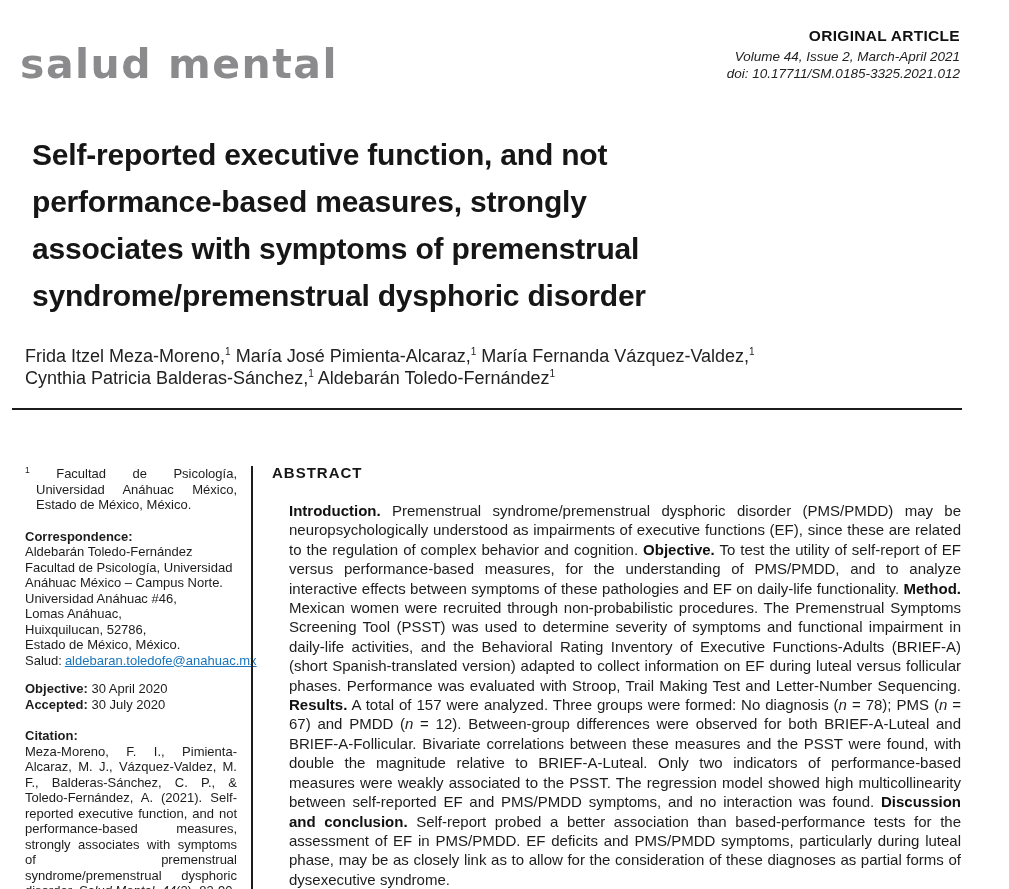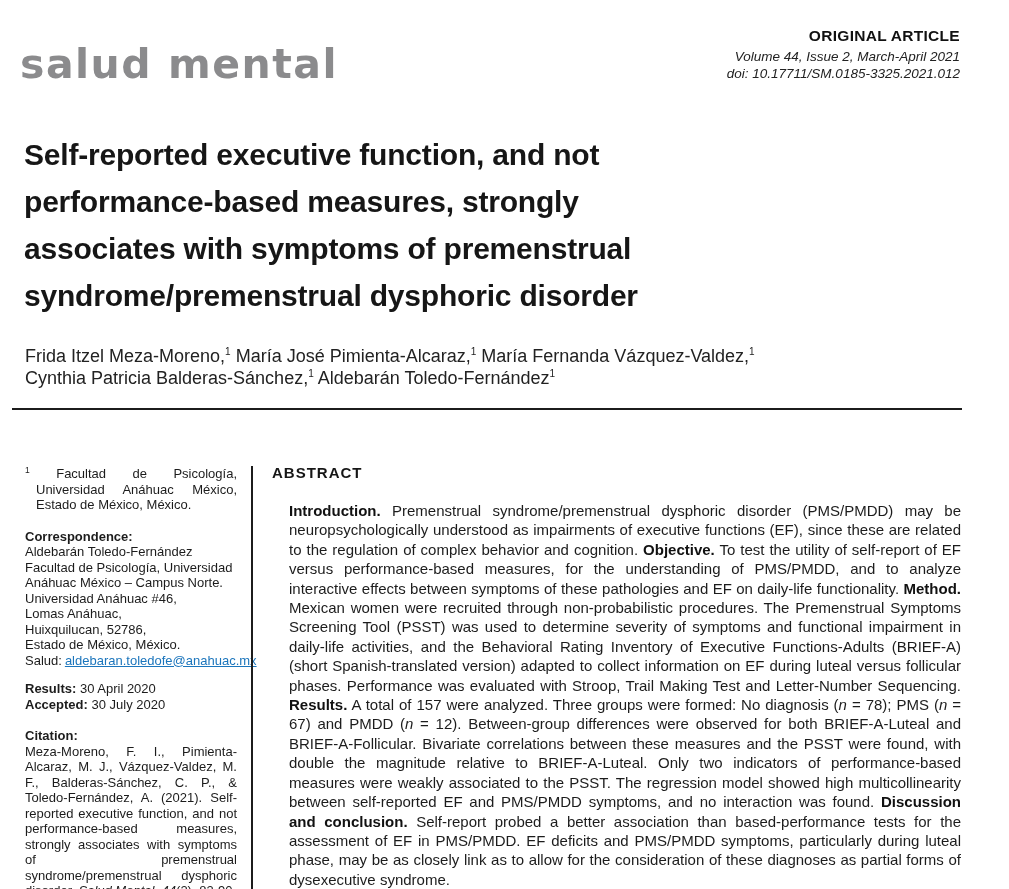--- a/index.html
+++ b/index.html
@@ -48,21 +48,21 @@
   }
   .meta-line {
     font-size: 13.5px;
     line-height: 16.5px;
     font-style: italic;
   }
 
   
   h1.title {
     position: absolute;
-    left: 24px;
+    left: 32px;
     top: 131px;
     width: 780px;
     margin: 0;
     font-size: 30px;
     line-height: 47px;
     font-weight: bold;
     letter-spacing: -0.2px;
     color: #161616;
   }
   .authors {
@@ -170,21 +170,21 @@
 
     <div class="sb-block">
       <div class="sb-label">Correspondence:</div>
       <div>Aldebarán Toledo-Fernández<br>Facultad de Psicología, Universidad<br>Anáhuac México – Campus Norte.<br>Universidad Anáhuac #46,<br>Lomas Anáhuac,<br>Huixquilucan, 52786,<br>Estado de México, México.</div>
       <div>
         <span>Salud:</span><a class="email-link" href="#">aldebaran.toledofe@anahuac.mx</a>
       </div>
     </div>
 
     <div class="sb-block">
-      <div><b>Results: </b>30 April 2020</div>
+      <div><b>Objective: </b>30 April 2020</div>
       <div><b>Accepted: </b>30 July 2020</div>
     </div>
 
     <div class="sb-block">
       <div class="sb-label">Citation:</div>
       <div class="justify">Meza-Moreno, F. I., Pimienta-Alcaraz, M. J., Vázquez-Valdez, M. F., Balderas-Sánchez, C. P., &amp; Toledo-Fernández, A. (2021). Self-reported executive function, and not performance-based measures, strongly associates with symptoms of premenstrual syndrome/premenstrual dysphoric disorder. <i>Salud Mental, 44</i>(2), 83-90.</div>
     </div>
 
   </aside>
 

